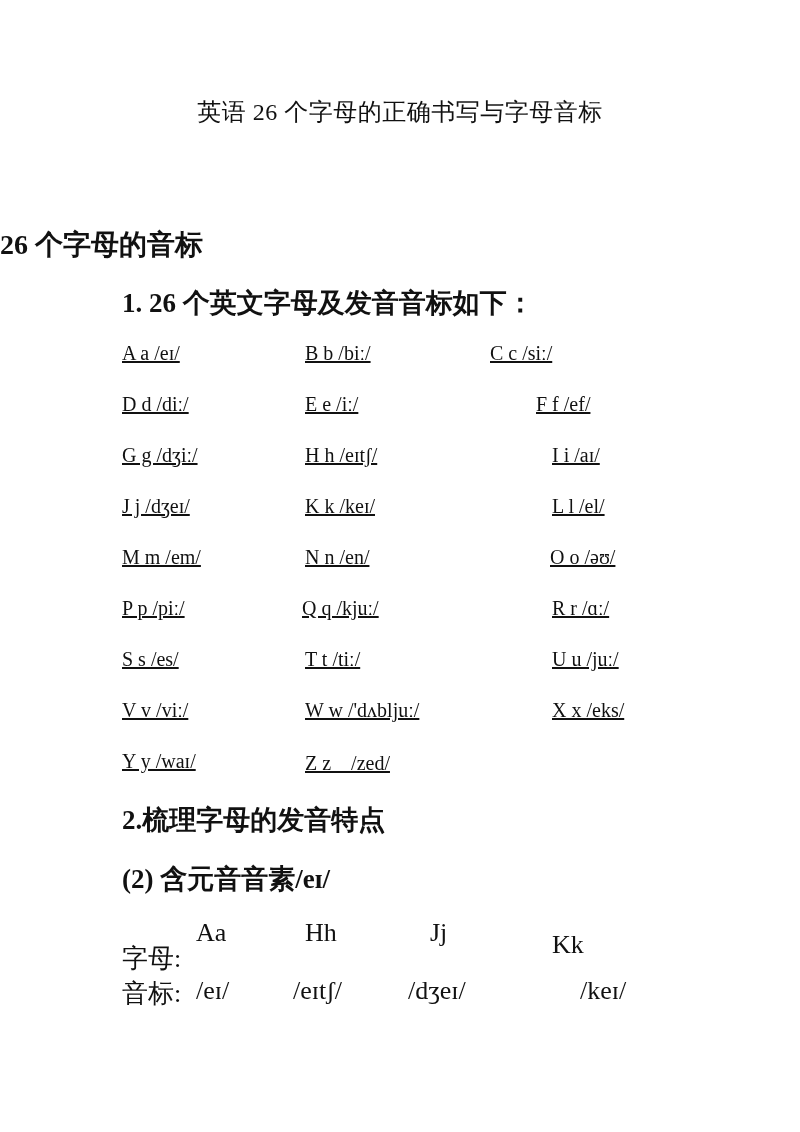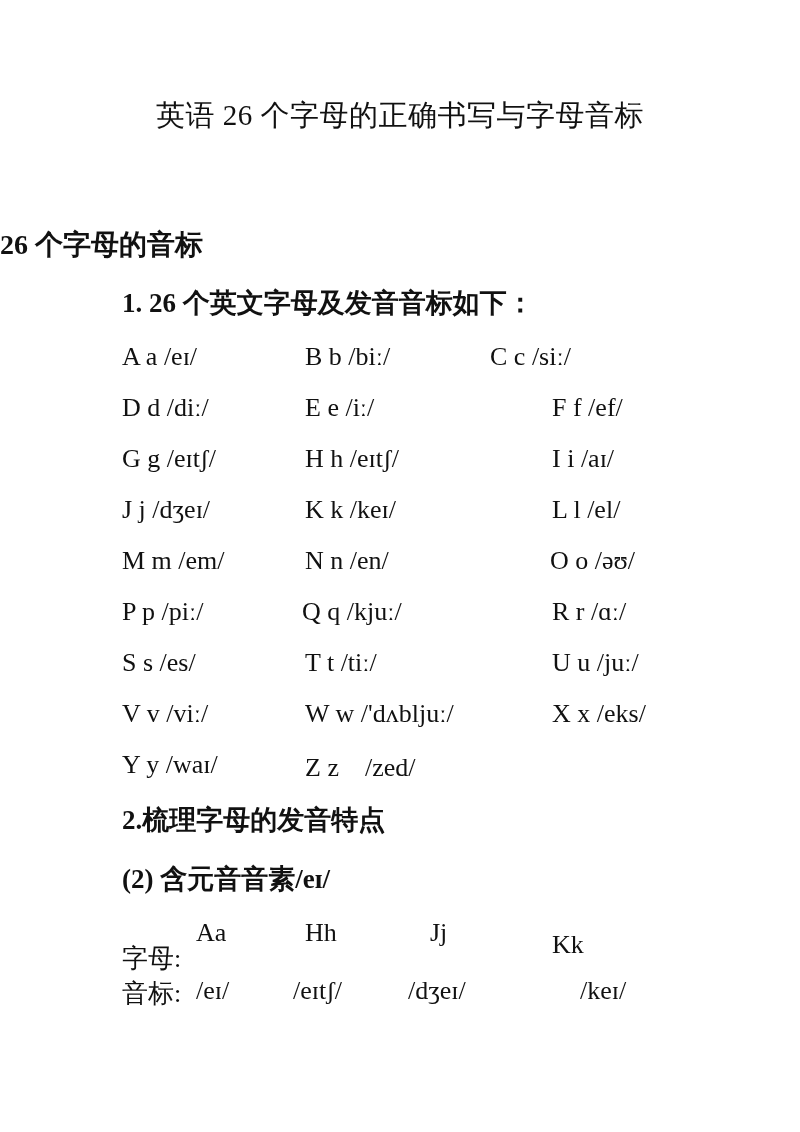--- a/index.html
+++ b/index.html
@@ -12,36 +12,37 @@
       height: 1132px;
       position: relative;
       overflow: hidden;
       color: #111111;
       font-family: "Liberation Serif", "DejaVu Serif", serif;
     }
     .abs { position: absolute; white-space: nowrap; }
     .title {
       left: 0; width: 800px; text-align: center;
       top: 96px;
-      font-size: 29px;
+      font-size: 24px;
       letter-spacing: 0.5px;
     }
     .subtitle {
       left: 0; width: 800px; 
       top: 226px;
       font-size: 28px;
       font-weight: bold;
     }
     .heading {
       left: 122px;
       font-size: 27px;
       font-weight: bold;
     }
     .cell {
-      font-size: 26px;
+      font-size: 20px;
+      text-decoration: underline;
     }
     .label-row {
       font-size: 26px;
     }
   </style>
 </head>
 <body>
 
 <div>
 
@@ -52,23 +53,23 @@
   <div class="abs heading" style="top:285px;">1. 26 个英文字母及发音音标如下：</div>
 
   <div>
 
     <div class="abs cell" style="left:122px;top:342px;">A a /eɪ/</div>
     <div class="abs cell" style="left:305px;top:342px;">B b /biː/</div>
     <div class="abs cell" style="left:490px;top:342px;">C c /siː/</div>
 
     <div class="abs cell" style="left:122px;top:393px;">D d /diː/</div>
     <div class="abs cell" style="left:305px;top:393px;">E e /iː/</div>
-    <div class="abs cell" style="left:552px;top:393px;">F f /ef/</div>
+    <div class="abs cell" style="left:536px;top:393px;">F f /ef/</div>
 
-    <div class="abs cell" style="left:122px;top:444px;">G g /eɪtʃ/</div>
+    <div class="abs cell" style="left:122px;top:444px;">G g /dʒiː/</div>
     <div class="abs cell" style="left:305px;top:444px;">H h /eɪtʃ/</div>
     <div class="abs cell" style="left:552px;top:444px;">I i /aɪ/</div>
 
     <div class="abs cell" style="left:122px;top:495px;">J j /dʒeɪ/</div>
     <div class="abs cell" style="left:305px;top:495px;">K k /keɪ/</div>
     <div class="abs cell" style="left:552px;top:495px;">L l /el/</div>
 
     <div class="abs cell" style="left:122px;top:546px;">M m /em/</div>
     <div class="abs cell" style="left:305px;top:546px;">N n /en/</div>
     <div class="abs cell" style="left:550px;top:546px;">O o /əʊ/</div>

